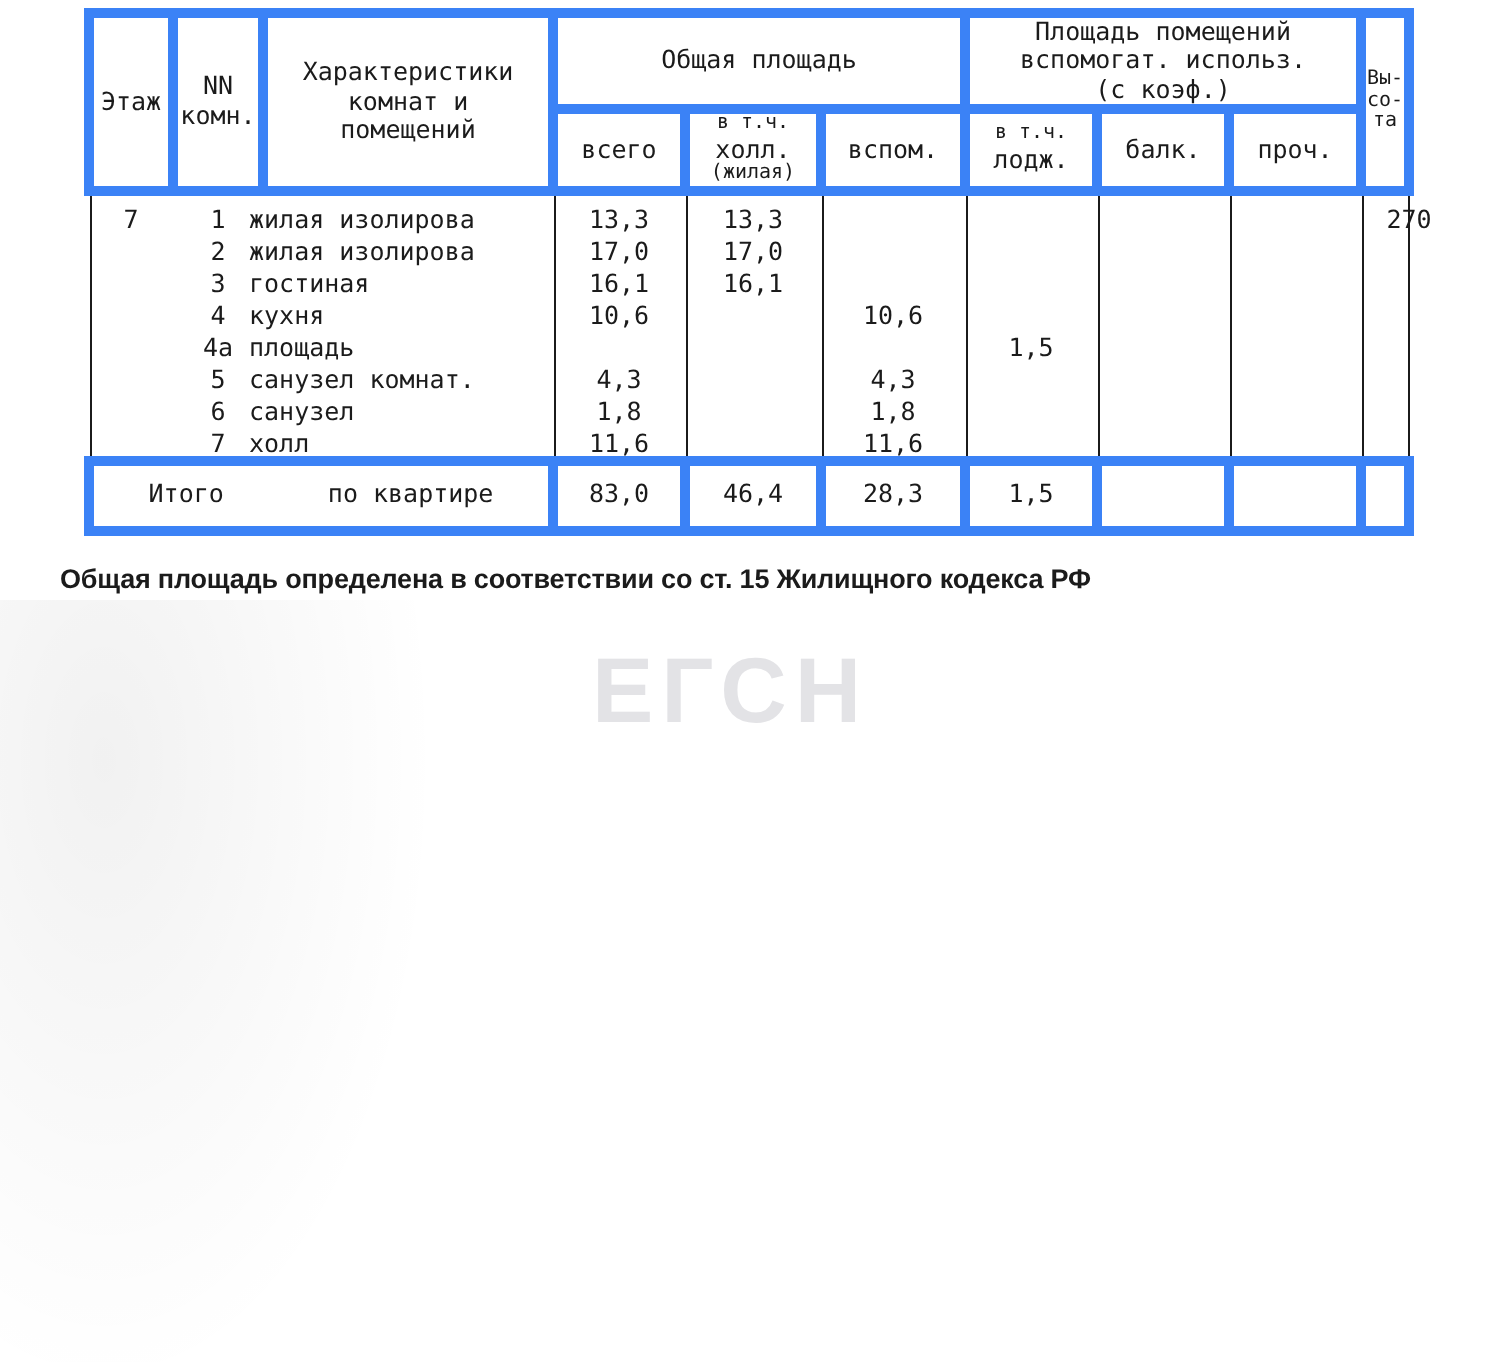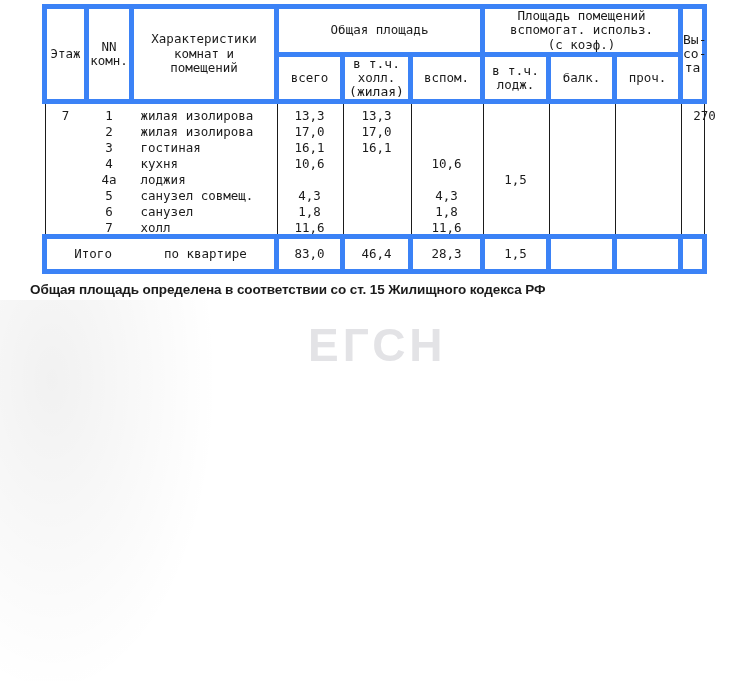--- a/index.html
+++ b/index.html
@@ -42,21 +42,21 @@
 
   .hdr-cell {
     font-size: 12.5px;
     padding: 2px 1px;
     letter-spacing: 0px;
   }
   .hdr-tall { height: 44px; }
   .hdr-sub  { height: 32px; margin-top: 32px; }
 
   .small-note {
-    font-size: 13px;
+    font-size: 10px;
     display: block;
     line-height: 1.05;
   }
 
   
   .body-block {
     height: 130px;
     position: relative;
     padding: 0;
   }
@@ -68,21 +68,21 @@
     position: absolute;
     left: 0;
     width: 100%;
     height: 16px;
     font-size: 12.5px;
     line-height: 16px;
     white-space: nowrap;
   }
   .c-etazh  { position: absolute; left: 0px;   width: 42px; text-align: center; }
   .c-nn     { position: absolute; left: 42px;  width: 45px; text-align: center; }
-  .c-name   { position: absolute; left: 96px;  text-align: center; }
+  .c-name   { position: absolute; left: 80px;  text-align: center; }
   .c-vsego  { position: absolute; left: 232px; width: 66px; text-align: center; }
   .c-osn    { position: absolute; left: 298px; width: 68px; text-align: center; }
   .c-vspom  { position: absolute; left: 366px; width: 72px; text-align: center; }
   .c-lodzh  { position: absolute; left: 438px; width: 66px; text-align: center; }
   .c-balk   { position: absolute; left: 504px; width: 66px; text-align: center; }
   .c-proch  { position: absolute; left: 570px; width: 66px; text-align: center; }
   .c-vys    { position: absolute; left: 648px; width: 24px; text-align: center; }
 
   
   .vline {
@@ -119,21 +119,20 @@
   .watermark {
     position: absolute;
     left: 296px;
     top: 318px;
     font-family: "Liberation Sans", sans-serif;
     font-size: 46px;
     font-weight: bold;
     color: #e3e3e6;
     letter-spacing: 4px;
     user-select: none;
-    margin-left: 12px;
   }
 
   
   .scan-shadow {
     position: absolute;
     left: -20px;
     top: 300px;
     width: 240px;
     height: 400px;
     background: radial-gradient(ellipse at 30% 20%, rgba(0,0,0,0.055), rgba(0,0,0,0) 70%);
@@ -254,33 +253,33 @@
                 <span class="c-osn"></span>
                 <span class="c-vspom">10,6</span>
                 <span class="c-lodzh"></span>
                 <span class="c-balk"></span>
                 <span class="c-proch"></span>
                 <span class="c-vys"></span>
               </div>
               <div class="rowline" style="top: 68px;">
                 <span class="c-etazh"></span>
                 <span class="c-nn">4а</span>
-                <span class="c-name">лоджия</span>
+                <span class="c-name">площадь</span>
                 <span class="c-vsego"></span>
                 <span class="c-osn"></span>
                 <span class="c-vspom"></span>
                 <span class="c-lodzh">1,5</span>
                 <span class="c-balk"></span>
                 <span class="c-proch"></span>
                 <span class="c-vys"></span>
               </div>
               <div class="rowline" style="top: 84px;">
                 <span class="c-etazh"></span>
                 <span class="c-nn">5</span>
-                <span class="c-name">санузел совмещ.</span>
+                <span class="c-name">санузел комнат.</span>
                 <span class="c-vsego">4,3</span>
                 <span class="c-osn"></span>
                 <span class="c-vspom">4,3</span>
                 <span class="c-lodzh"></span>
                 <span class="c-balk"></span>
                 <span class="c-proch"></span>
                 <span class="c-vys"></span>
               </div>
               <div class="rowline" style="top: 100px;">
                 <span class="c-etazh"></span>

